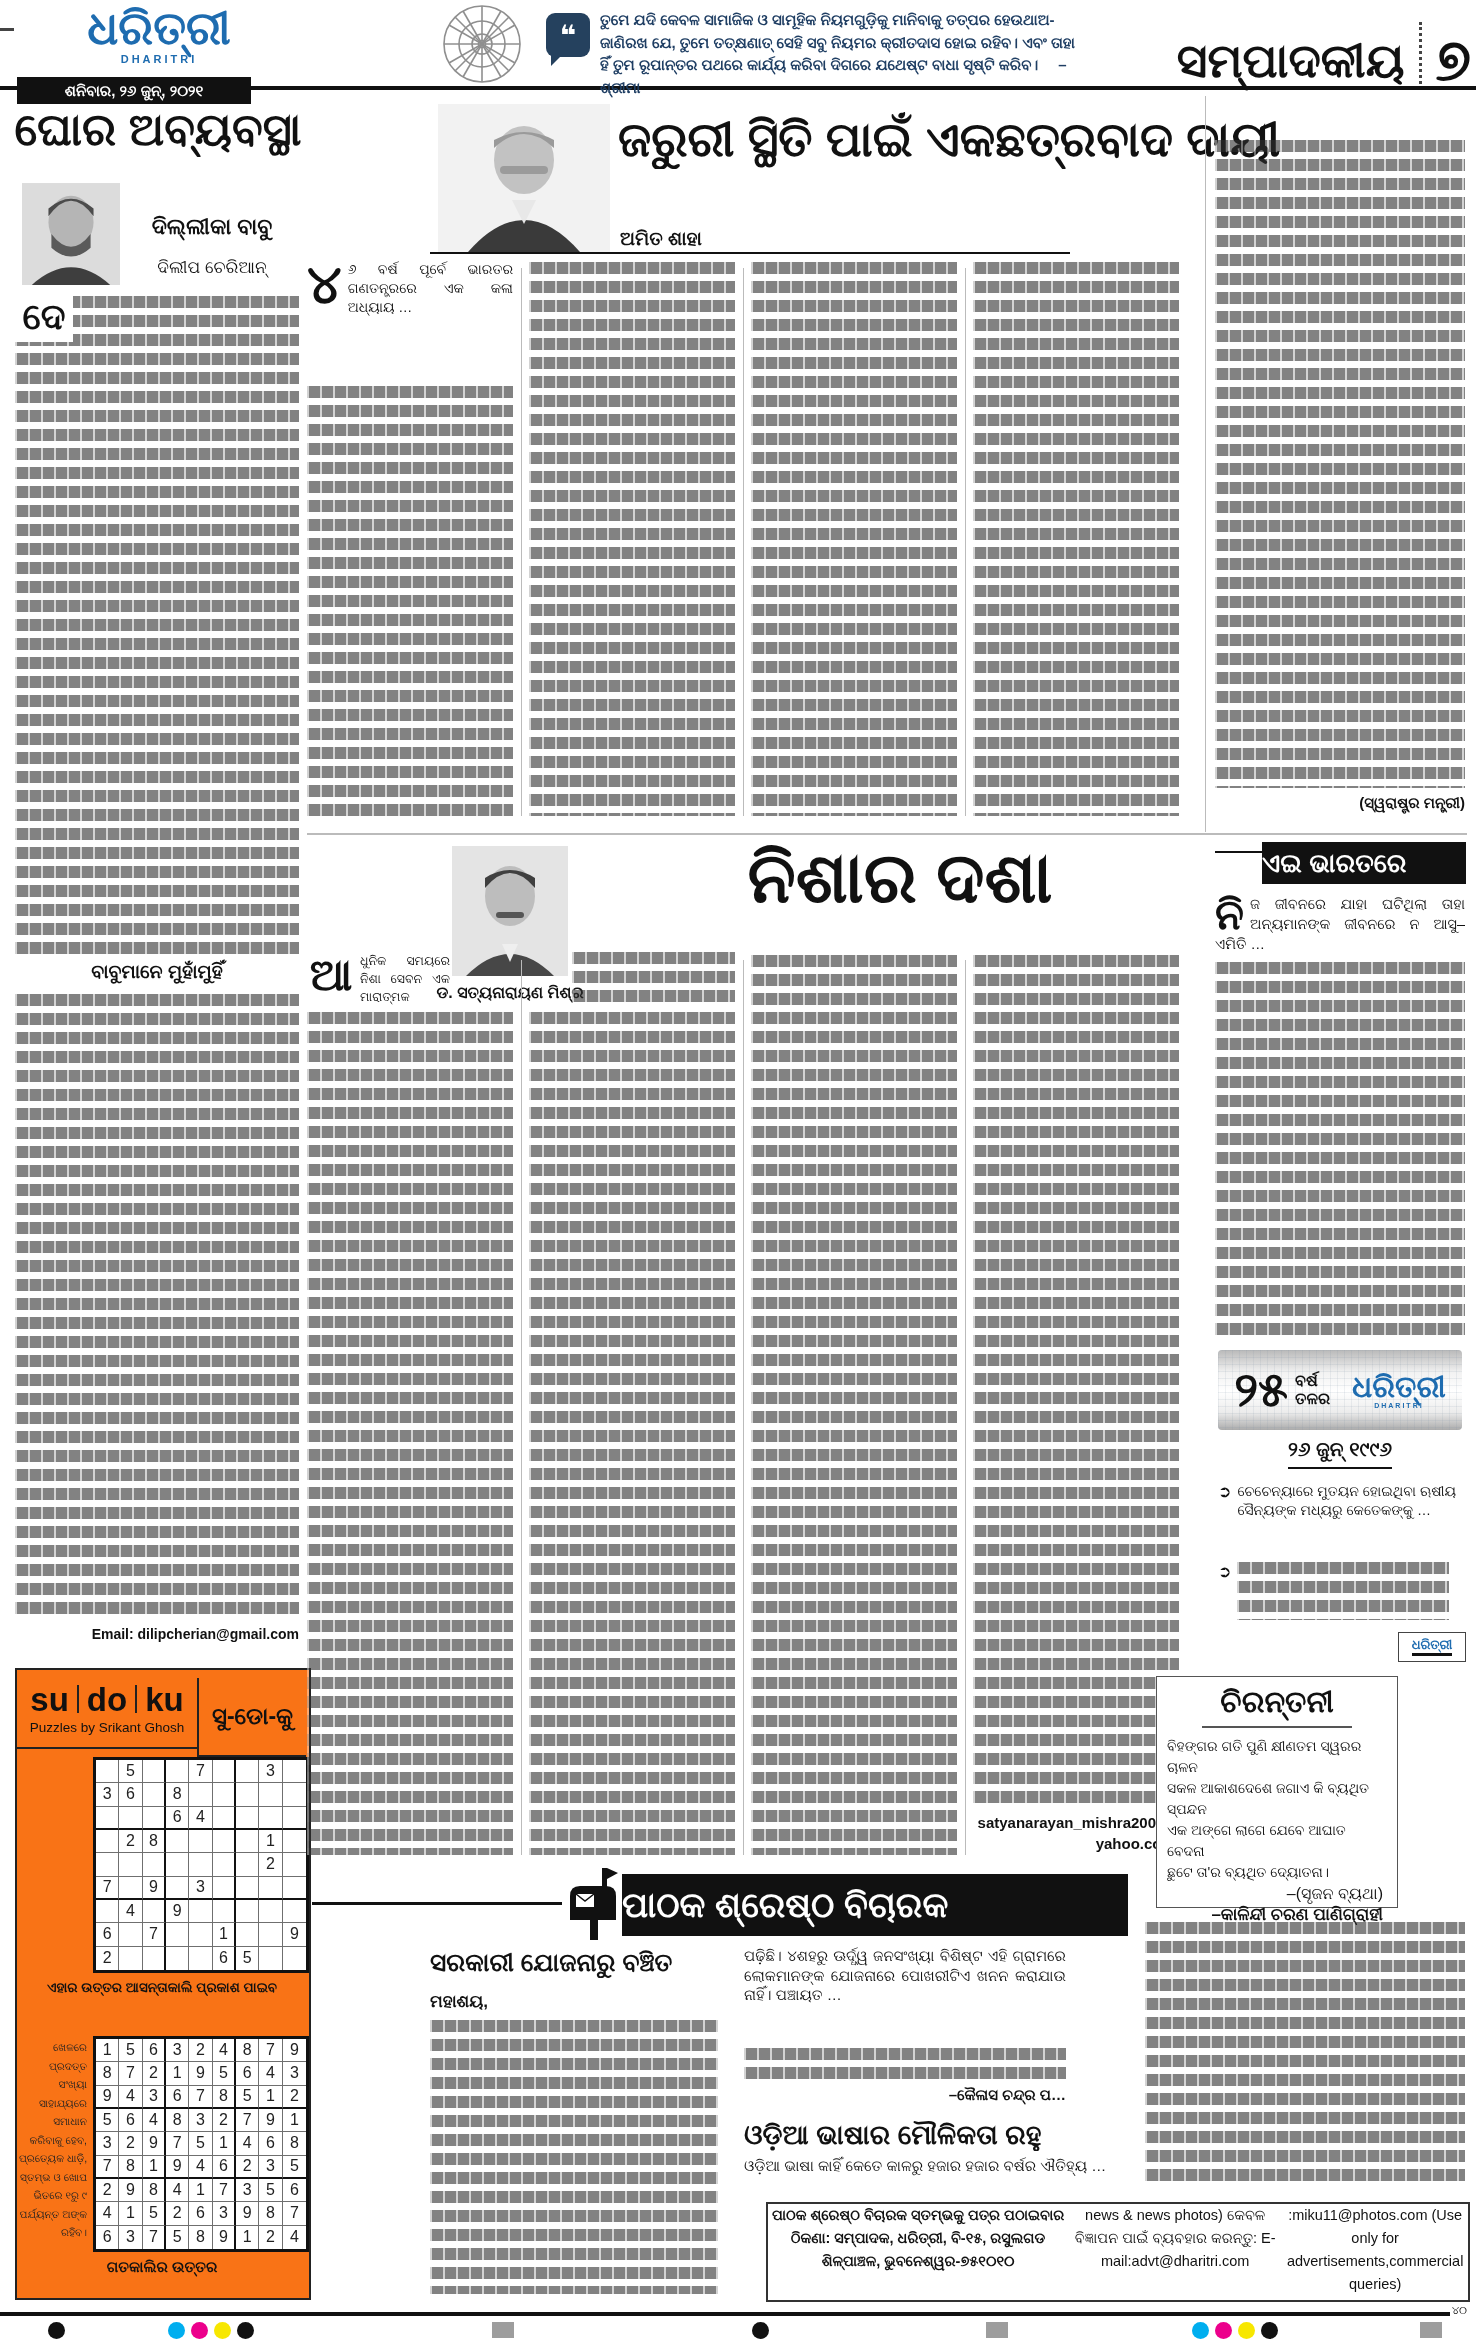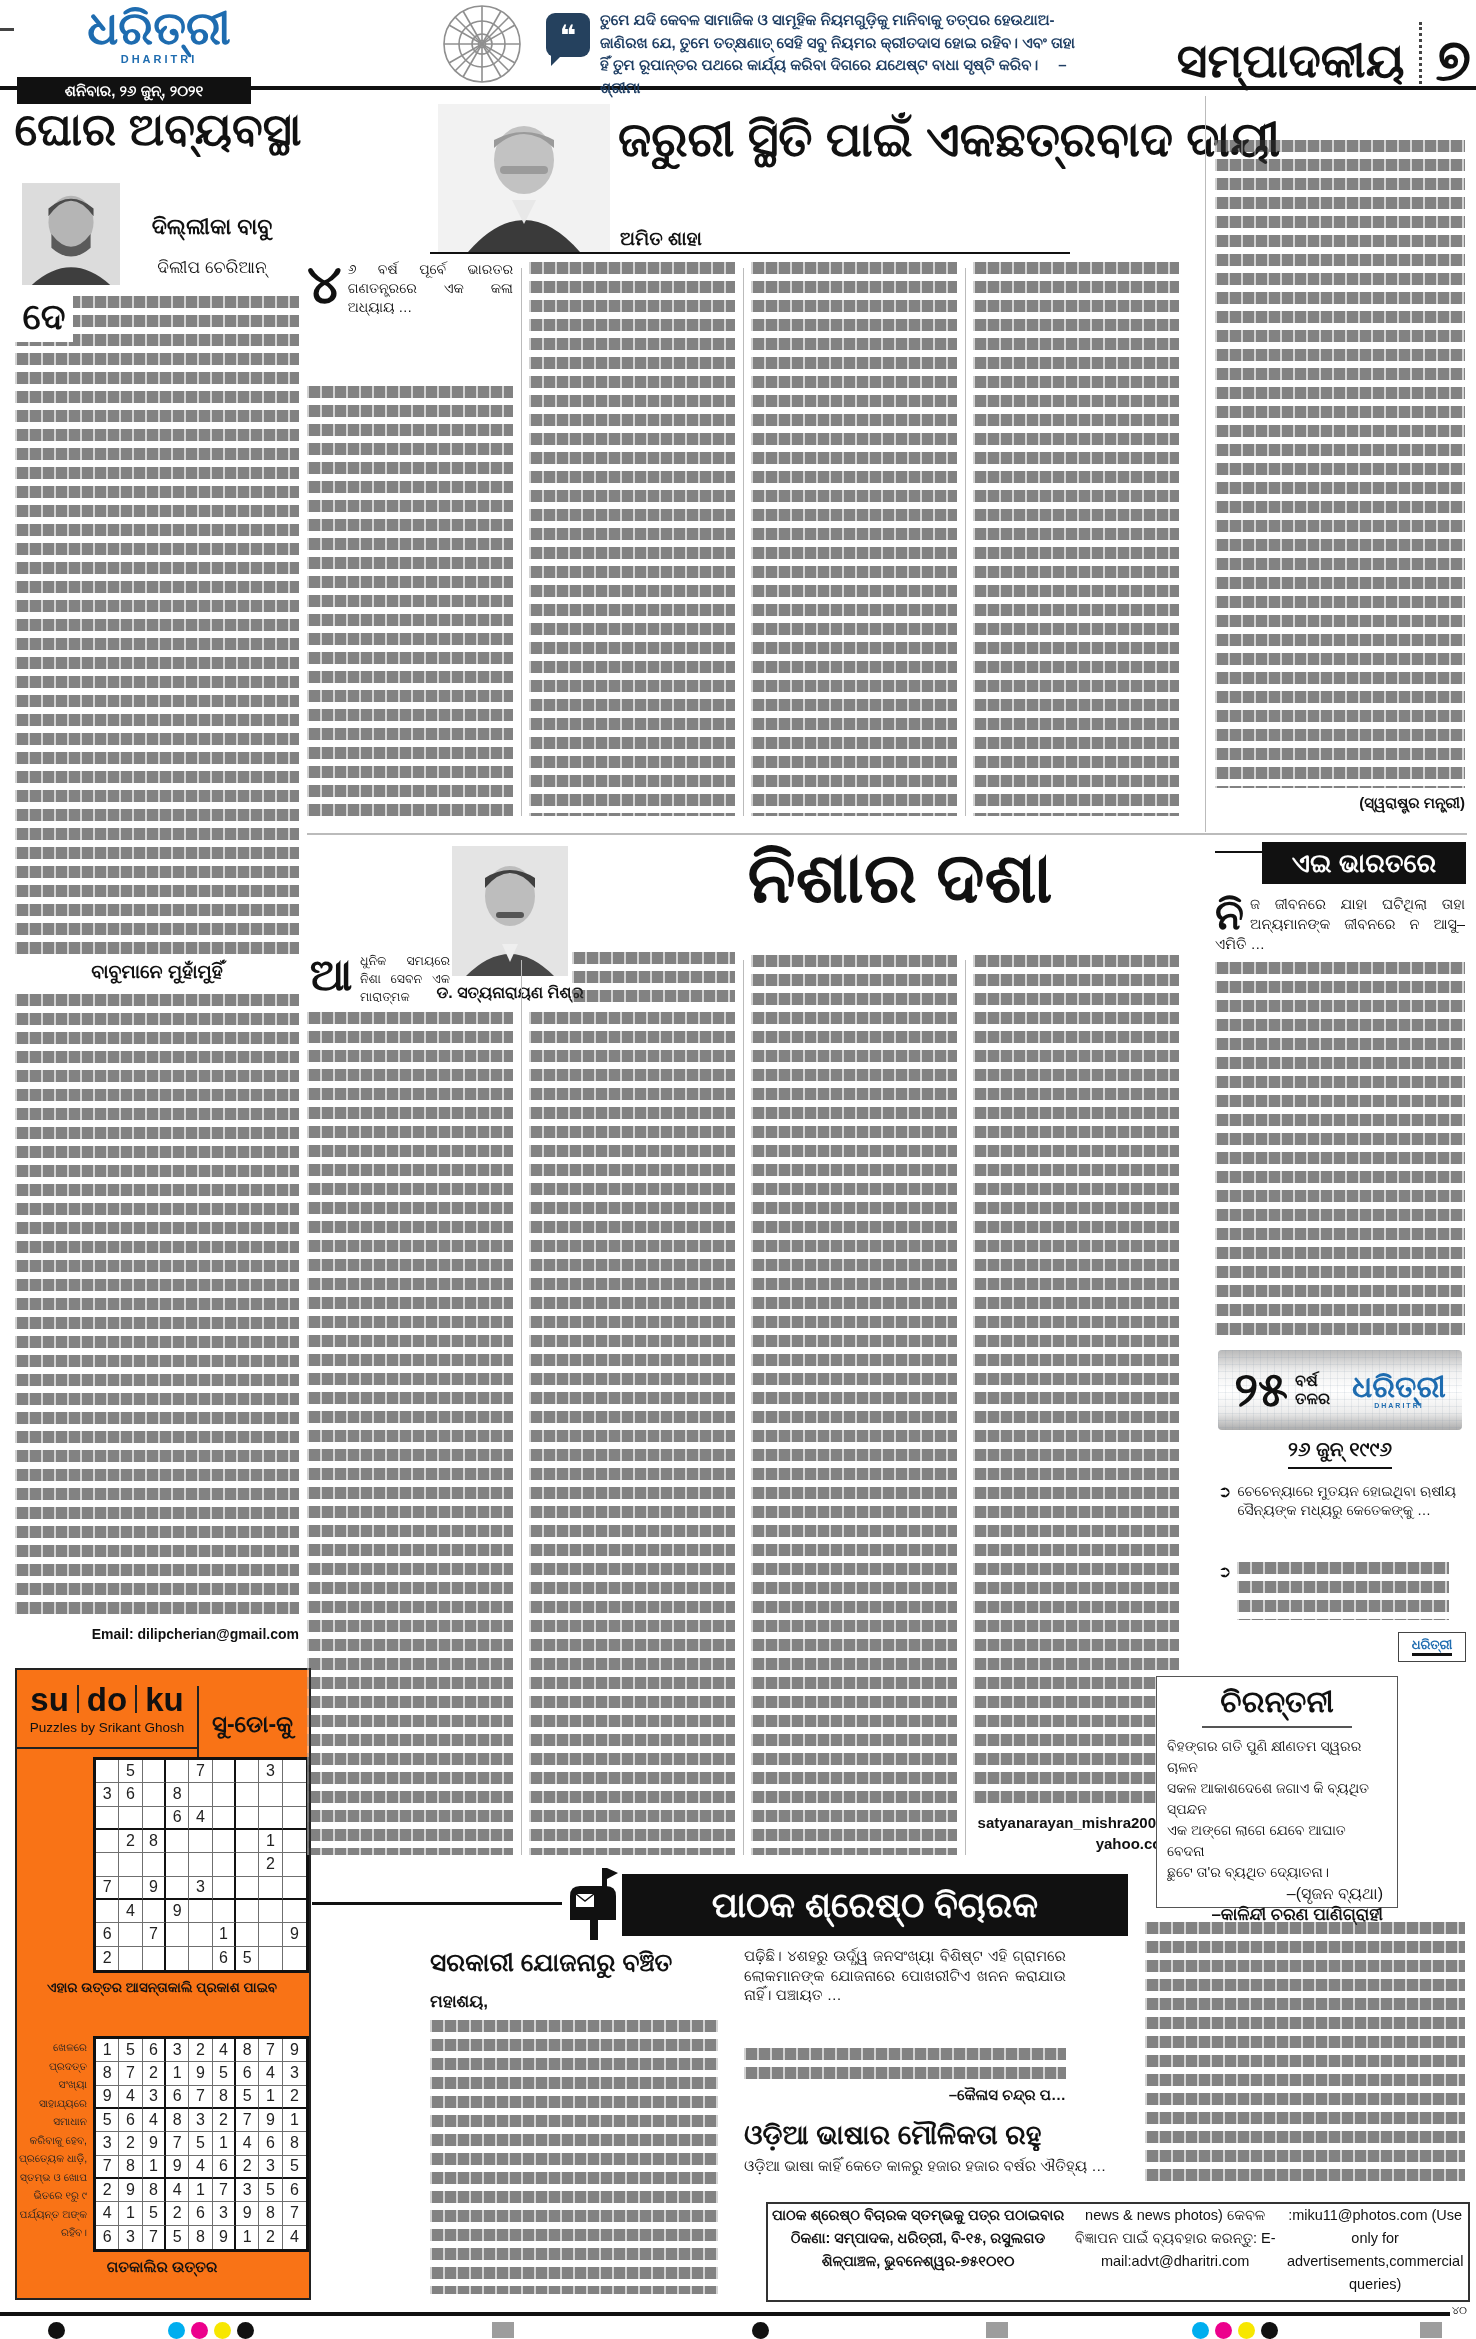--- a/index.html
+++ b/index.html
@@ -22,21 +22,21 @@
   .logo-sub{font-weight:700;color:#1e6cb0;text-align:center;letter-spacing:3px;}
   .datebar{background:#111;color:#fff;font-weight:700;font-size:15px;text-align:center;line-height:27px;}
   .qicon{position:absolute;background:#25415e;border-radius:9px;color:#fff;display:flex;align-items:center;justify-content:center;font-size:28px;font-weight:800;}
   .qicon:after{content:'';position:absolute;left:5px;bottom:-9px;border:7px solid transparent;border-top-color:#25415e;border-left-color:#25415e;}
   .sect{display:flex;align-items:flex-end;justify-content:flex-end;gap:14px;}
   .sect .t{font-size:47px;font-weight:900;line-height:.95;}
   .sect .d{border-left:3px dotted #444;height:62px;}
   .sect .n{font-size:58px;font-weight:900;line-height:.85;}
   
   .hl{font-weight:900;white-space:nowrap;overflow:hidden;}
-  .blackbox{background:#111;color:#fff;font-weight:800;text-align:center;}
+  .blackbox{background:#111;color:#fff;font-weight:800;text-align:left;}
   
   #sudoku-box{position:absolute;border:2.5px solid #222;background:#f97316;}
   .sgrid{position:absolute;display:grid;grid-template-columns:repeat(9,1fr);grid-template-rows:repeat(9,1fr);border:3px solid #111;background:#fff;}
   .sc{border-right:1px solid #6f6f6f;border-bottom:1px solid #6f6f6f;display:flex;align-items:center;justify-content:center;
       font-size:16px;font-weight:500;color:#222;}
   .sc.br{border-right:2.5px solid #111;} .sc.bb{border-bottom:2.5px solid #111;}
   .sc.nr{border-right:none;} .sc.nb{border-bottom:none;}
   #sudoku-instructions div{font-size:10.5px;line-height:18.5px;text-align:right;white-space:nowrap;overflow:hidden;color:#222;}
   
   .scroll{background:
@@ -127,21 +127,21 @@
     <div class="abs" style="left:0;top:0;width:180px;height:77px;border-bottom:2px solid #222;display:flex;flex-direction:column;align-items:center;justify-content:center;">
       <div style="display:flex;align-items:center;gap:8px;font-size:33px;font-weight:800;line-height:1;">
         <span>su</span>
         <span style="border-left:2px solid #222;height:28px;"></span>
         <span>do</span>
         <span style="border-left:2px solid #222;height:28px;"></span>
         <span>ku</span>
       </div>
       <div style="font-size:13.5px;margin-top:4px;">Puzzles by Srikant Ghosh</div>
     </div>
-    <div class="abs" style="left:180px;top:16px;width:107px;height:77px;border-bottom:2px solid #222;border-left:2px solid #222;display:flex;align-items:center;justify-content:center;font-size:23px;font-weight:800;">ସୁ-ଡୋ-କୁ</div>
+    <div class="abs" style="left:180px;top:8px;width:107px;height:77px;border-bottom:2px solid #222;border-left:2px solid #222;display:flex;align-items:center;justify-content:center;font-size:23px;font-weight:800;">ସୁ-ଡୋ-କୁ</div>
 
     <div id="puzzle-grid" class="sgrid" style="left:76px;top:87px;width:210px;height:210px;">
         <div class="sc"></div>
         <div class="sc">5</div>
         <div class="sc br"></div>
         <div class="sc"></div>
         <div class="sc">7</div>
         <div class="sc br"></div>
         <div class="sc"></div>
         <div class="sc">3</div>

